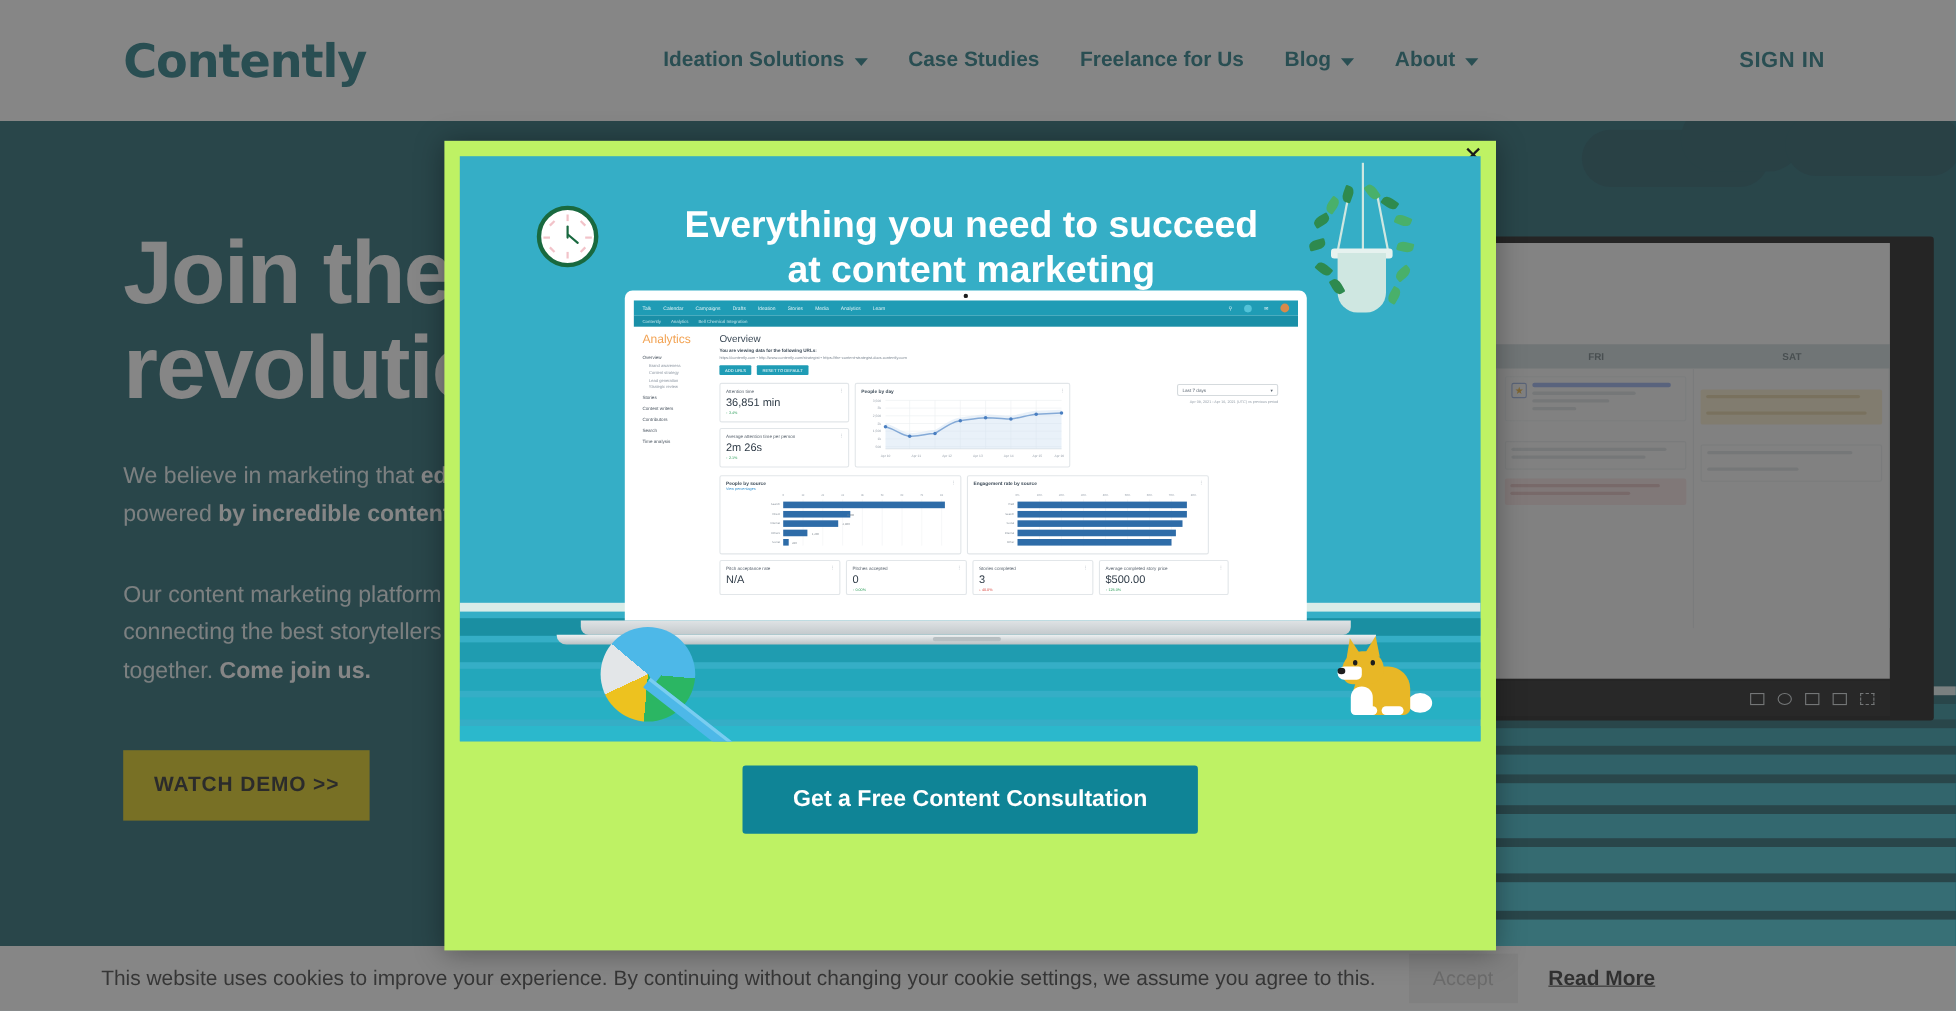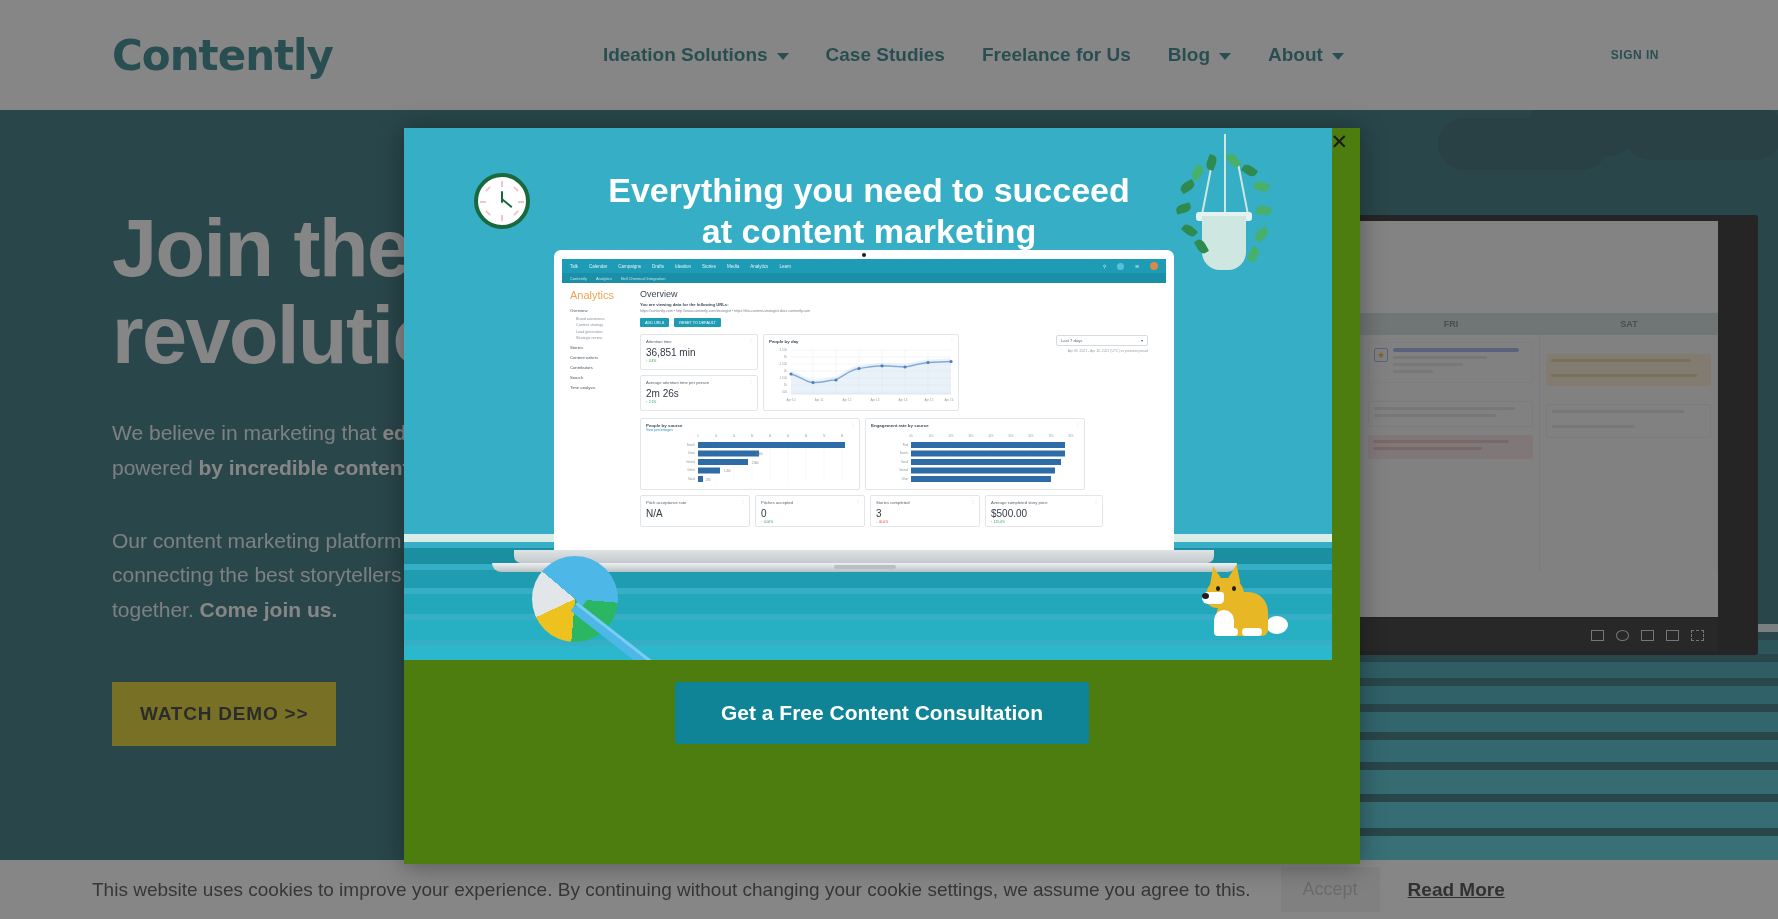--- a/index.html
+++ b/index.html
@@ -32,21 +32,21 @@
   .caret {
     width: 0; height: 0; border-left: 6px solid transparent;
     border-right: 6px solid transparent; border-top: 7px solid #0d6c78;
     margin-top: 3px;
   }
   .header-right {
     margin-left: auto; display: flex; align-items: center; gap: 0;
     padding-right: 57px;
   }
   .signin {
-    font-size: 12px; font-weight: 700; color: #0d6c78;
+    font-size: 20px; font-weight: 700; color: #0d6c78;
     letter-spacing: .5px; cursor: pointer; margin-right: 62px;
   }
   .demo-btn {
     background: #d9c500; color: #101010; border: none;
     font-size: 18px; font-weight: 800; letter-spacing: .6px;
     padding: 18px 31px; cursor: pointer;
     font-family: "Liberation Sans", sans-serif;
   }
 
   
@@ -124,21 +124,22 @@
 
   
   #dim {
     position: absolute; inset: 0; background: rgba(60,60,60,.62); z-index: 50;
   }
 
   
   #modal {
     position: absolute; z-index: 60;
     left: 404px; top: 128px; width: 956px; height: 736px;
-    background: #4d7c0f; box-shadow: 0 2px 24px rgba(0,0,0,.35);
+    background: #bef264; box-shadow: 0 2px 24px rgba(0,0,0,.35);
+    padding: 14px;
   }
   .modal-close {
     position: absolute; right: 12px; top: 3px; font-size: 21px; color: #1a1a1a;
     cursor: pointer; line-height: 1; font-family: "Liberation Sans", sans-serif;
   }
   .modal-hero {
     position: relative; width: 928px; height: 532px; background: #35aec6;
     overflow: hidden;
   }
   .modal-title {

